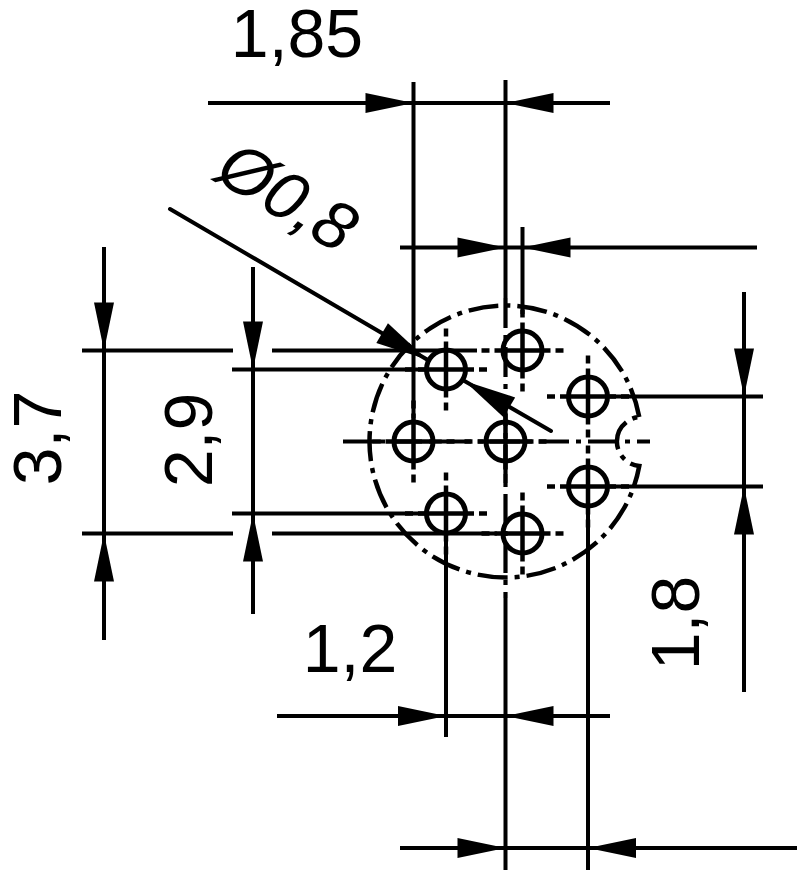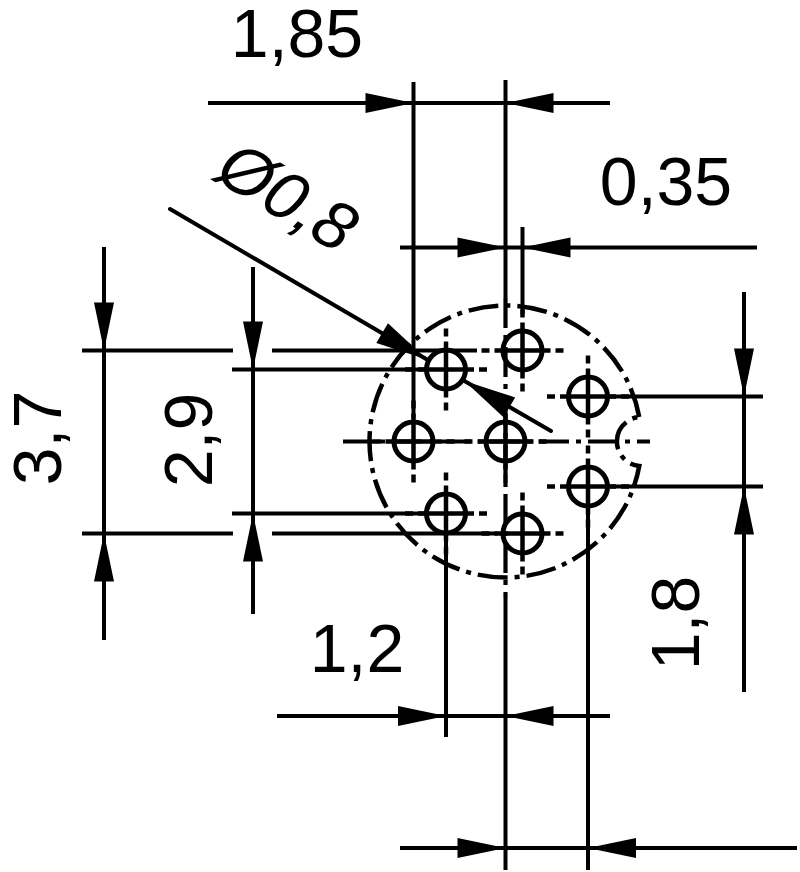--- a/index.html
+++ b/index.html
@@ -141,20 +141,19 @@
         <polygon points="253,369.5 243,321.5 263,321.5" fill="#000000" stroke="none"></polygon>
         <polygon points="253,513.5 263,561.5 243,561.5" fill="#000000" stroke="none"></polygon>
         <polygon points="744,396.5 734,348.5 754,348.5" fill="#000000" stroke="none"></polygon>
         <polygon points="744,486.5 754,534.5 734,534.5" fill="#000000" stroke="none"></polygon>
         <polygon points="427,359.5 376.3299009138292,343.1051514615829 387.968677488616,323.26733706981605" fill="#000000" stroke="none"></polygon>
         <polygon points="464.5,381 515.1700990861708,397.3948485384171 503.531322511384,417.23266293018395" fill="#000000" stroke="none"></polygon>
       </g>
   </svg>
 
   <div class="lbl" style="left:297px;top:33px;">1,85</div>
-  <div class="lbl" style="left:666px;top:181px;">0,35</div>
   <div class="lbl it" style="left:288px;top:196px;--rot:31deg;">Ø0,8</div>
   <div class="lbl" style="left:37px;top:438px;--rot:-90deg;">3,7</div>
   <div class="lbl" style="left:188px;top:440px;--rot:-90deg;">2,9</div>
-  <div class="lbl" style="left:350px;top:648px;margin-left:7px;">1,2</div>
+  <div class="lbl" style="left:350px;top:648px;">1,2</div>
   <div class="lbl" style="left:675px;top:623px;--rot:-90deg;">1,8</div>
 
 </div>
 
 </body></html>

